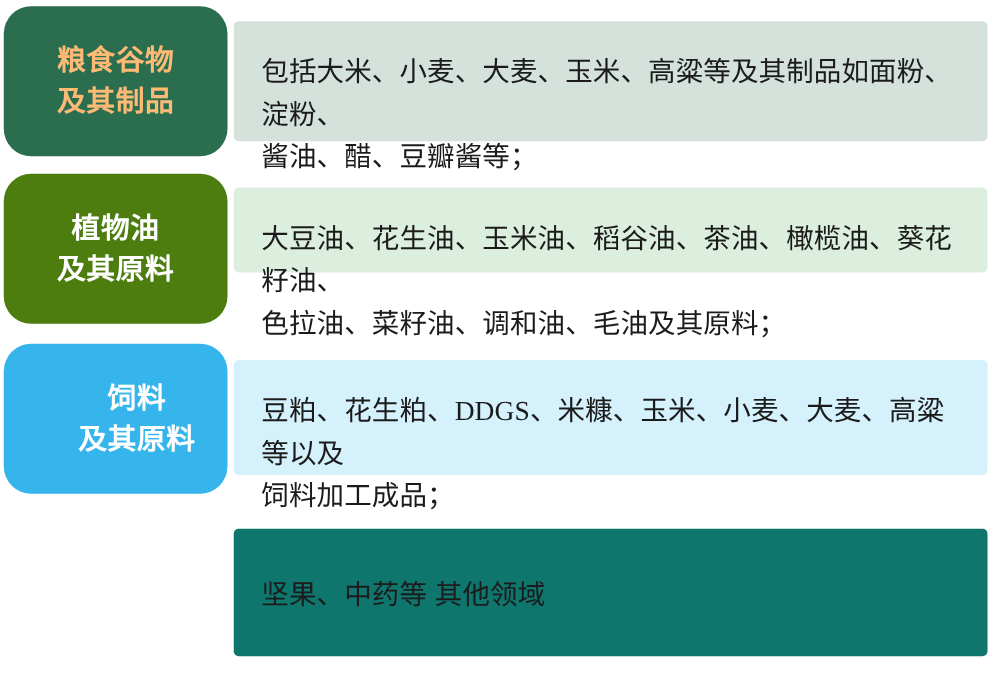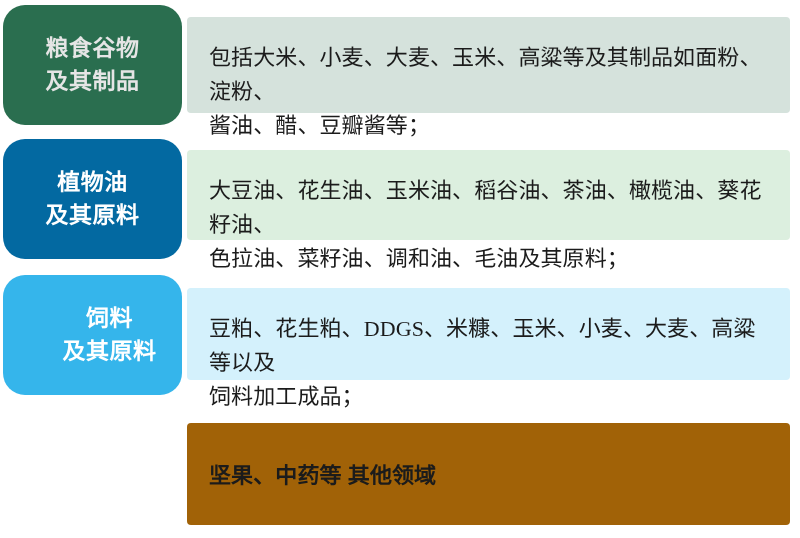--- a/index.html
+++ b/index.html
@@ -73,43 +73,43 @@
   }
   .description-text {
     color: #1b1b1b;
     font-size: 22px;
     line-height: 1.55;
     letter-spacing: 0.1px;
     white-space: pre-line;
   }
 
   
-  .row-1 .description-panel { top: 16px; height: 90px; }
+  .row-1 .description-panel { top: 16px; height: 68px; }
   .row-2 .description-panel { top: 18px; height: 92px; font-family: Liberation Serif, serif; }
   .row-3 .description-panel { top: 19px; height: 102px; padding-top: 36px; }
   .row-3 .category-label { top: 8px; }
 </style>
 </head>
 <body style="background: rgb(255, 255, 255);">
 
 <div id="diagram-root">
 
   <div class="category-row row-0">
     <div class="category-label" style="background: rgb(42, 110, 79);">
-      <span class="category-label-text" style="color: #e5e5e5;">粮食谷物
+      <span class="category-label-text" style="color: #fdba74;">粮食谷物
 及其制品</span>
     </div>
     <div class="description-panel" style="background: rgb(213, 226, 220);">
       <span class="description-text">包括大米、小麦、大麦、玉米、高粱等及其制品如面粉、淀粉、
 酱油、醋、豆瓣酱等；</span>
     </div>
   </div>
 
   <div class="category-row row-1">
-    <div class="category-label" style="background: #0369a1;">
+    <div class="category-label" style="background: #4d7c0f;">
       <span class="category-label-text" style="color: rgb(255, 255, 255);">植物油
 及其原料</span>
     </div>
     <div class="description-panel" style="background: rgb(220, 239, 223);">
       <span class="description-text">大豆油、花生油、玉米油、稻谷油、茶油、橄榄油、葵花籽油、
 色拉油、菜籽油、调和油、毛油及其原料；</span>
     </div>
   </div>
 
   <div class="category-row row-2">
@@ -117,18 +117,18 @@
       <span class="category-label-text" style="color: rgb(255, 255, 255);">饲料
 及其原料</span>
     </div>
     <div class="description-panel" style="background: rgb(212, 241, 252);">
       <span class="description-text">豆粕、花生粕、DDGS、米糠、玉米、小麦、大麦、高粱等以及
 饲料加工成品；</span>
     </div>
   </div>
 
   <div class="category-row row-3">
-    <div class="description-panel" style="background: #a16207; font-weight: bold;">
+    <div class="description-panel" style="background: #0f766e;">
       <span class="description-text">坚果、中药等 其他领域</span>
     </div>
   </div>
 
 </div>
 
 </body></html>

